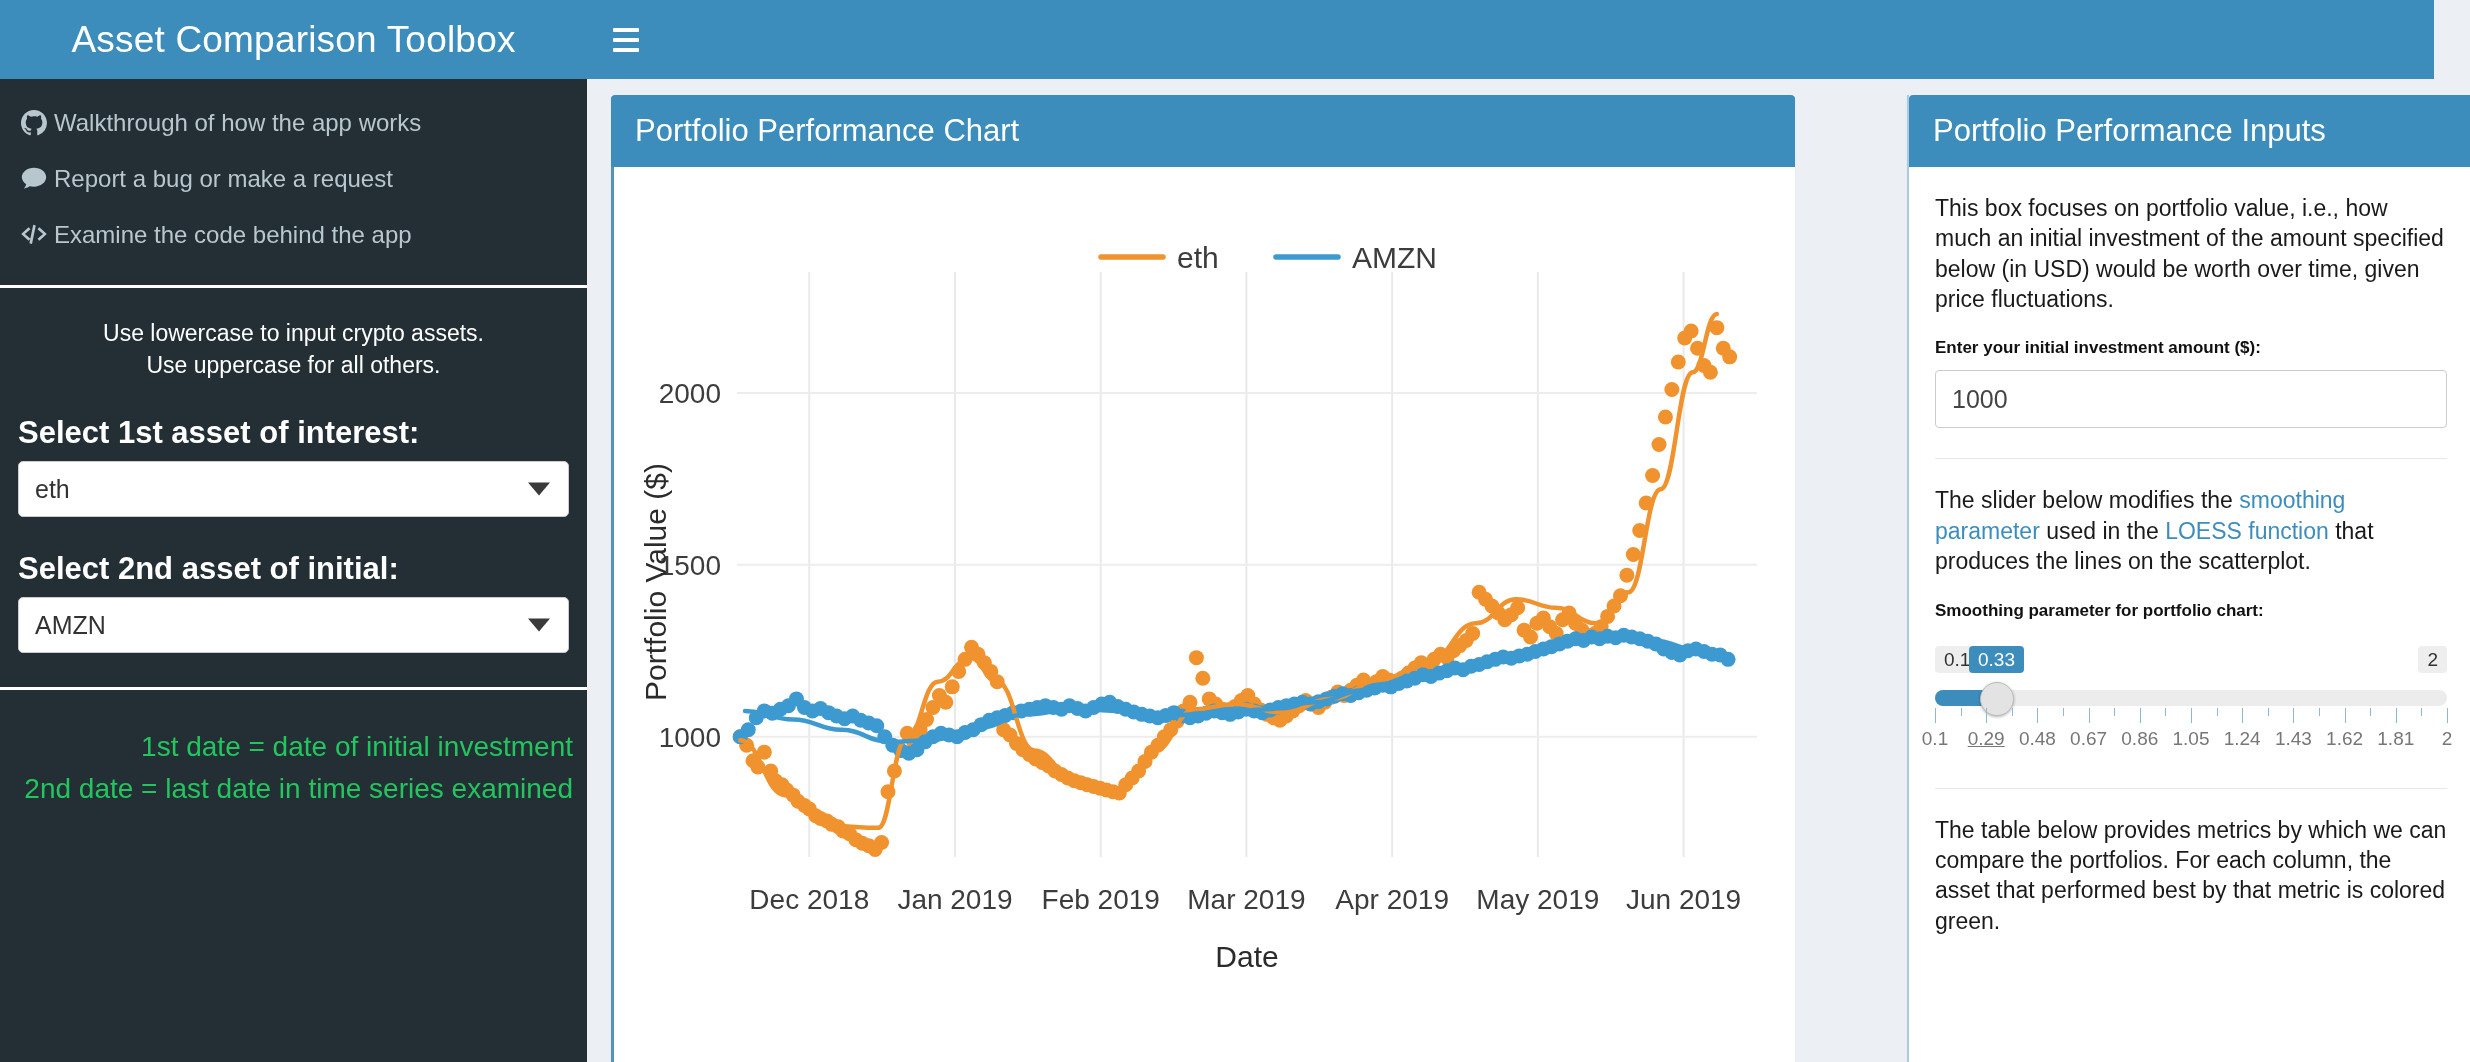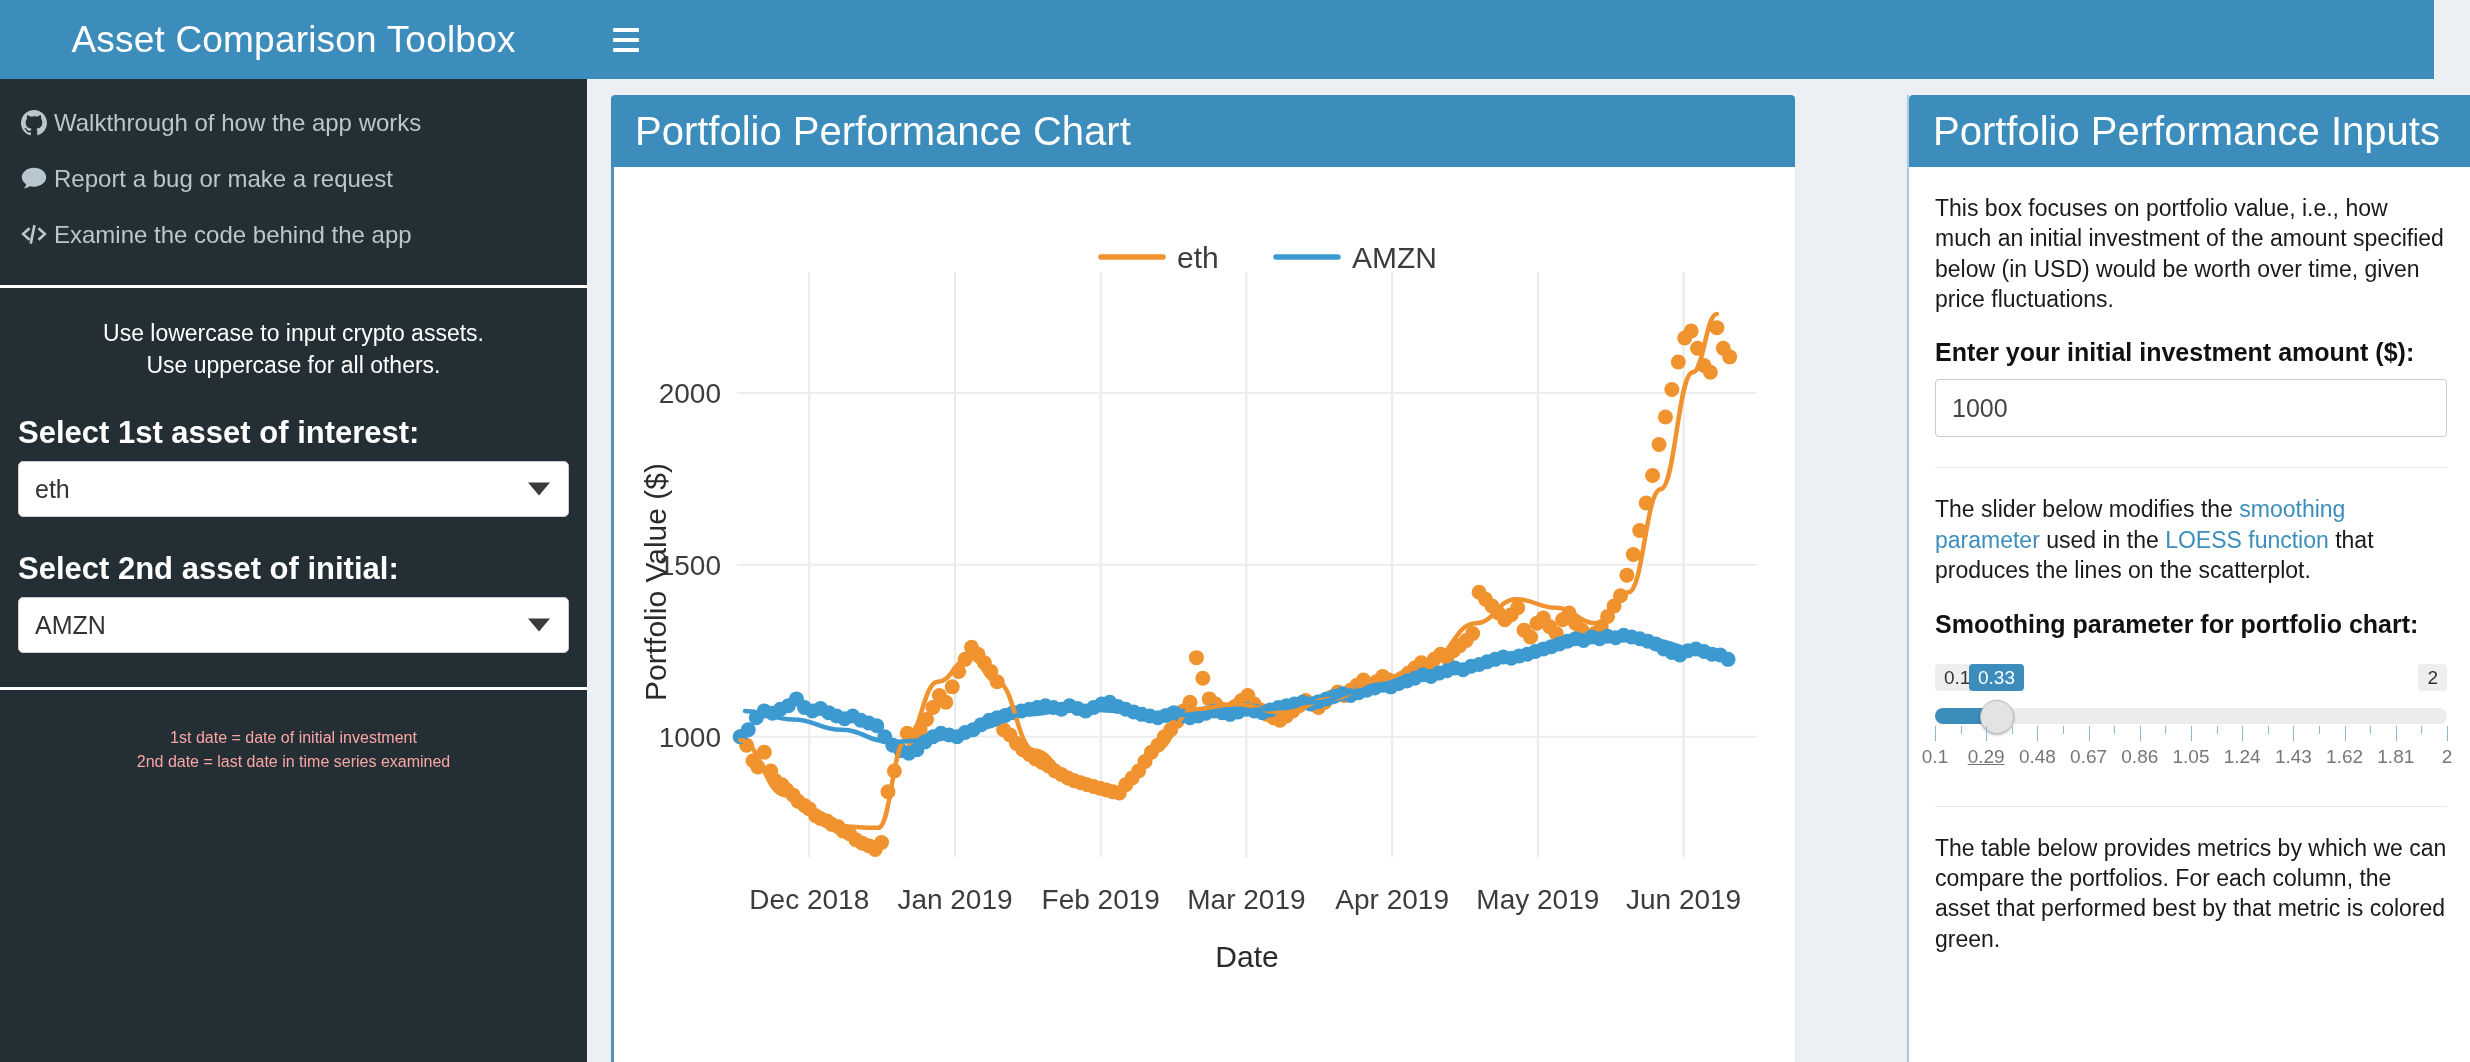--- a/index.html
+++ b/index.html
@@ -53,48 +53,48 @@
     position: relative; background: #fff; border: 1px solid #ccc; border-radius: 5px;
     height: 56px; display: flex; align-items: center; padding: 0 44px 0 16px;
     font-size: 25px; color: #333; cursor: pointer;
   }
   .select-box .caret {
     position: absolute; right: 18px; top: 50%; transform: translateY(-50%);
     width: 0; height: 0; border-left: 11px solid transparent; border-right: 11px solid transparent;
     border-top: 13px solid #3a3a3a;
   }
   .dates-block { padding: 36px 14px 10px 14px; }
-  .dates-line { color: #fca5a5; font-size: 16px; line-height: 1.5; text-align: center; white-space: nowrap; }
+  .dates-line { color: #22c55e; font-size: 28px; line-height: 1.5; text-align: right; white-space: nowrap; }
 
   
   .content { position: absolute; left: 587px; top: 79px; right: 0; bottom: 0; background: #ecf0f5; }
 
   .box {
     position: absolute; background: #fff; border-top: 4px solid #3c8dbc;
     box-shadow: 0 1px 1px rgba(0,0,0,.1);
   }
   .box-chart { left: 24px; top: 16px; width: 1184px; bottom: -140px; border-top: none; }
   .box-head {
     background: #3c8dbc; color: #fff; height: 72px; display: flex; align-items: center;
     padding: 0 24px; border-radius: 4px 4px 0 0;
   }
-  .box-head-title { font-size: 40px; font-weight: 400; }
+  .box-head-title { font-size: 31px; font-weight: 400; }
   .box-body-chart {
     background: #fff; position: absolute; left: 0; right: 0; top: 72px; bottom: 0;
     border-left: 3px solid #5594b5;
   }
 
   .box-inputs {
     left: 1320px; top: 16px; width: 568px; bottom: -260px; border-top: none;
     border-left: 2px solid #a8cde2; border-right: 2px solid #a8cde2;
   }
   .box-body-inputs { padding: 26px 26px 0 26px; }
   .para { font-size: 23px; line-height: 1.32; color: #1a1a1a; }
   .link-blue { color: #3c8dbc; }
-  .strong-label { font-size: 25px; font-weight: bold; color: #111; margin: 24px 0 12px 0; }
+  .strong-label { font-size: 17px; font-weight: bold; color: #111; margin: 24px 0 12px 0; }
   .text-input {
     width: 100%; height: 58px; border: 1px solid #ccc; border-radius: 4px;
     font-size: 25px; color: #444; padding: 0 16px; background: #fff;
     font-family: "Liberation Sans", sans-serif;
   }
   .hr-soft { height: 1px; background: #e6e6e6; margin: 30px 0 26px 0; }
 
   
   .slider-wrap { margin-top: 25px; position: relative; height: 112px; }
   .slider-tags { position: relative; height: 32px; }

